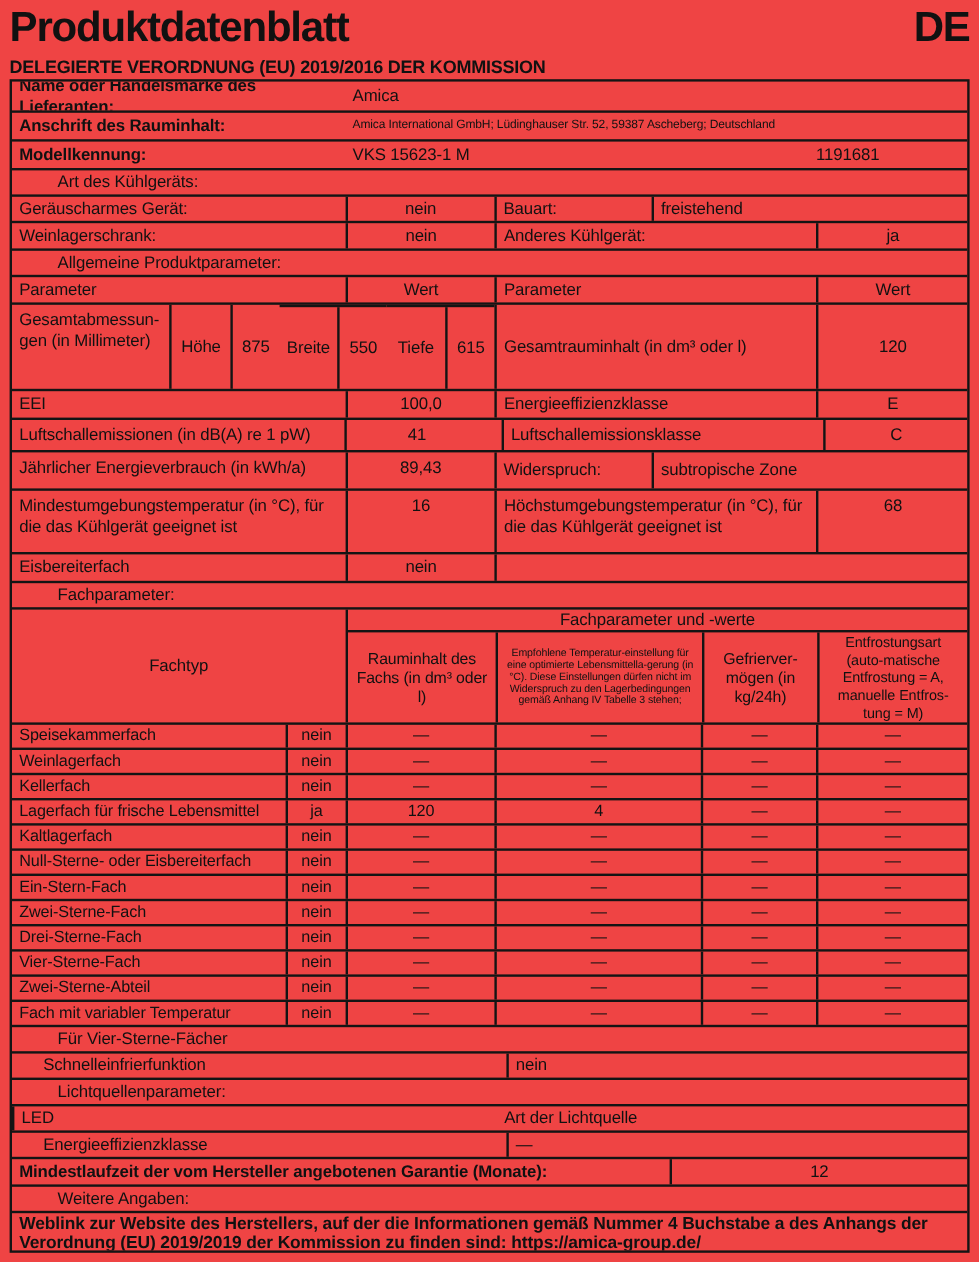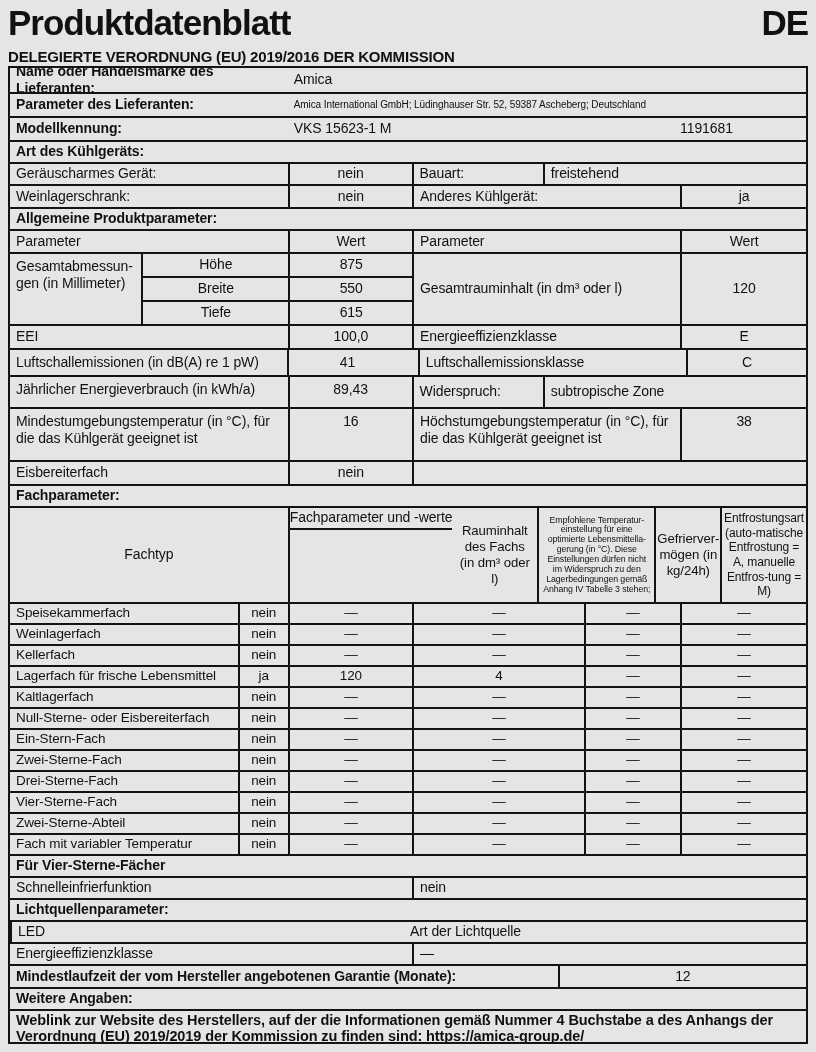--- a/index.html
+++ b/index.html
@@ -5,77 +5,77 @@
   * { margin:0; padding:0; box-sizing:border-box; }
   html,body { background:#fff; }
   body {
     font-family:"Liberation Sans", sans-serif;
     color:#111;
     font-size:14px;
     line-height:1.22;
     letter-spacing:-0.1px;
     width:816px;
   }
-  .page { width:816px; height:1052px; padding:4px 8px 0 8px; overflow:hidden; background:#e5e5e5; }
+  .page { width:816px; height:1052px; padding:4px 8px 0 8px; overflow:hidden; background:#ef4444; }
 
   
   .titlebar { display:flex; justify-content:space-between; align-items:flex-start; height:44px; }
   .title   { font-size:35px; font-weight:bold; letter-spacing:-1px; line-height:1.1; }
   .lang    { font-size:35px; font-weight:bold; letter-spacing:-1px; line-height:1.1; }
   .subtitle{ font-size:15px; font-weight:bold; height:18px; letter-spacing:-0.2px; }
 
   
   .tbl { border:2px solid #141414; }
   .row { display:flex; border-top:2px solid #141414; align-items:stretch; }
   .tbl > .row:first-child { border-top:none; }
   .cell { display:flex; align-items:center; padding:1px 6px; overflow:hidden; }
   .bl   { border-left:2px solid #141414; }
   .center { justify-content:center; text-align:center; padding:1px 2px; }
   .top  { align-items:flex-start; padding-top:4px; }
   .bold { font-weight:bold; }
-  .section { font-weight:bold; width:100%; }
+  .section { font-weight:normal; width:100%;margin-left:32px; }
   .pre { white-space:pre-line;border-radius:13px; }
   .nowrap { white-space:nowrap; }
 
   
   .h21{height:21px;} .h22{height:22px;} .h23{height:23px;} .h24{height:24px;}
   .h27{height:27px;gap:12px;} .h31{height:33px;} .h46{height:32px;} .h53{height:53px;}
   .h72{height:72px;} .h96{height:96px;}
 
   
   .w-main1{width:34.9%;}  
   .w-val1 {width:15.6%;}  
   .w-main2{width:33.7%;}  
   .w-val2 {width:15.8%;}  
   .w-rest {width:65.1%;}
-  .w-half {width:50.5%;}
+  .w-half {width:50.5%;margin-left:20px;}
   .w-half2{width:49.5%;}
   .w-dim  {width:16.5%;}
   .w-sub  {width:34%;}
   .w-b3   {width:16.5%;}  
   .w-b4   {width:33.1%;}  
   .w-mk1  {width:40.1%;}  
   .w-mk2  {width:25%;}    
   .w-name {width:28.6%;}  
   .w-yn   {width:6.3%;}   
   .w-emp  {width:21.6%;}  
   .w-gef  {width:12.1%;}  
   .w-g1   {width:68.8%;}  
   .w-g2   {width:31.2%;}  
 
   
-  .dimsub { display:flex; flex-direction:column; border-left:2px solid #141414; }
+  .dimsub { display:flex; flex-direction:row; border-left:2px solid #141414; }
   .dimrow { flex:1; display:flex; border-top:2px solid #141414; }
   .dimsub .dimrow:first-child { border-top:none; }
   .dimrow .cell { flex:none; }
   .dimlab { width:54%; justify-content:center; text-align:center; }
   .dimval { width:46%; justify-content:center; text-align:center; border-left:2px solid #141414; }
 
   
-  .fhwrap { display:flex; flex-direction:row; border-left:2px solid #141414; }
+  .fhwrap { display:flex; flex-direction:column; border-left:2px solid #141414; }
   .fh-top { height:22px; display:flex; align-items:center; justify-content:center;
             border-bottom:2px solid #141414; }
   .fh-cols{ flex:1; display:flex; }
   .fh-cols .cell { text-align:center; justify-content:center; }
   .fw-raum{ width:23.96%; font-size:13.2px; }
   .fw-emp { width:33.18%; font-size:8.8px; line-height:1.12; letter-spacing:-0.1px; padding:1px 3px; }
   .fw-gef { width:18.59%; font-size:13.2px; }
   .fw-ent { width:24.27%; font-size:12px; }
 
   .fach-rows .cell { font-size:13.5px; padding-top:0; padding-bottom:0; }
@@ -95,21 +95,21 @@
   </div>
   <div class="subtitle">DELEGIERTE VERORDNUNG (EU) 2019/2016 DER KOMMISSION</div>
 
   <div class="tbl">
 
     <div class="row h24">
       <div class="cell w-main1 bold">Name oder Handelsmarke des Lieferanten:</div>
       <div class="cell w-rest">Amica</div>
     </div>
     <div class="row h24">
-      <div class="cell w-main1 bold">Parameter des Lieferanten:</div>
+      <div class="cell w-main1 bold">Anschrift des Rauminhalt:</div>
       <div class="cell w-rest small13 nowrap">Amica International GmbH; Lüdinghauser Str. 52, 59387 Ascheberg; Deutschland</div>
     </div>
     <div class="row h24">
       <div class="cell w-main1 bold">Modellkennung:</div>
       <div class="cell w-mk1">VKS 15623-1 M</div>
       <div class="cell w-mk2 center">1191681</div>
     </div>
 
     <div class="row h22">
       <div class="cell section">Art des Kühlgeräts:</div>
@@ -176,21 +176,21 @@
       <div class="cell w-main1 top">Jährlicher Energieverbrauch (in kWh/a)</div>
       <div class="cell w-val1 bl center top">89,43</div>
       <div class="cell w-b3 bl">Widerspruch:</div>
       <div class="cell w-b4 bl">subtropische Zone</div>
     </div>
 
     <div class="row h53">
       <div class="cell w-main1 top">Mindestumgebungstemperatur (in °C), für die das Kühlgerät geeignet ist</div>
       <div class="cell w-val1 bl center top">16</div>
       <div class="cell w-main2 bl top">Höchstumgebungstemperatur (in °C), für die das Kühlgerät geeignet ist</div>
-      <div class="cell w-val2 bl center top">38</div>
+      <div class="cell w-val2 bl center top">68</div>
     </div>
 
     <div class="row h24">
       <div class="cell w-main1">Eisbereiterfach</div>
       <div class="cell w-val1 bl center">nein</div>
       <div class="cell bl" style="width:49.5%"></div>
     </div>
 
     <div class="row h22">
       <div class="cell section">Fachparameter:</div>

